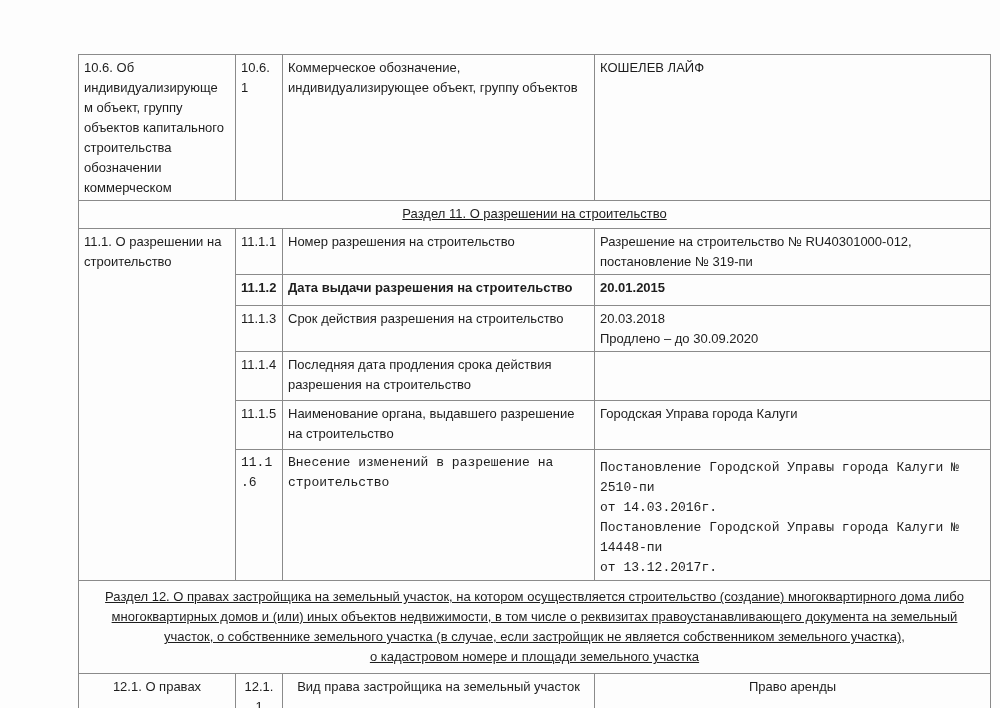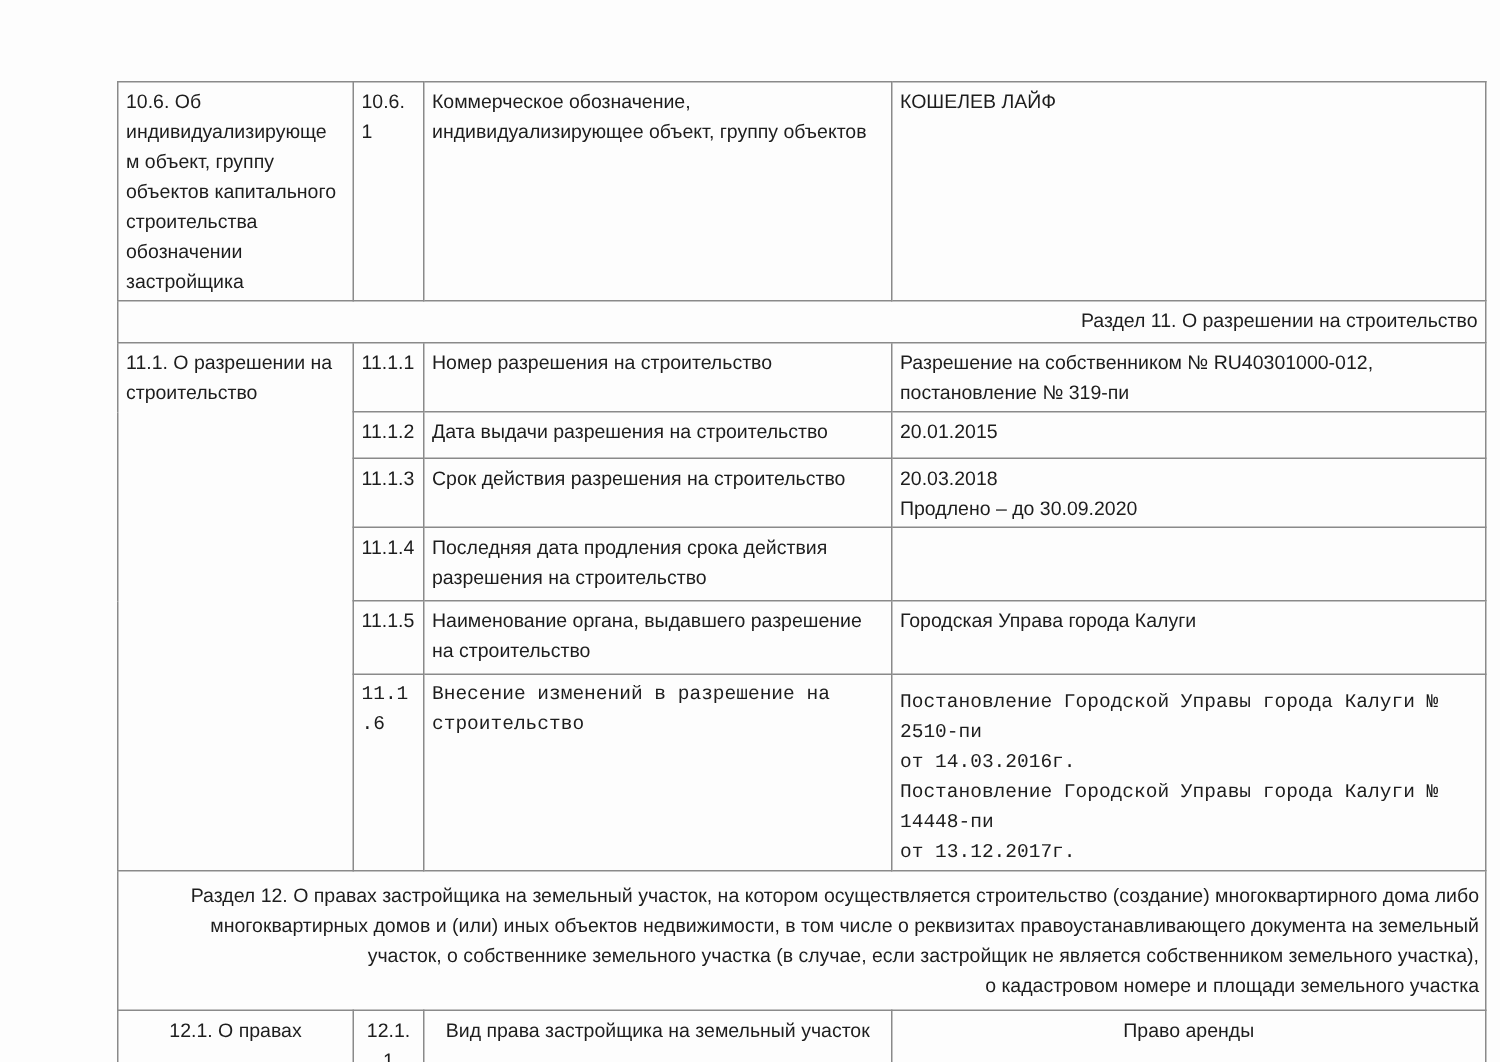--- a/index.html
+++ b/index.html
@@ -36,29 +36,30 @@
       vertical-align: top;
       padding: 3px 5px 2px 5px;
       word-wrap: break-word;
     }
     col.c1 { width: 157px; }
     col.c2 { width: 47px; }
     col.c3 { width: 312px; }
     col.c4 { width: 396px; }
     td.num { padding-left: 5px; padding-right: 2px; }
     td.section {
-      text-align: right;
+      text-align: center;
       vertical-align: middle;
       padding: 6px 14px;
+      text-decoration: underline;
     }
     .line { display: block; }
     tr.r-10-6 td { height: 132px; }
     tr.r-sec11 td { height: 22px; }
     tr.r-1111 td { height: 38px; }
-    tr.r-1112 td { height: 25px; }
+    tr.r-1112 td { height: 25px; font-weight: bold; }
     tr.r-1113 td { height: 39px; }
     tr.r-1114 td { height: 43px; margin-left: 34px; }
     tr.r-1115 td { height: 43px; }
     tr.r-1116 td { height: 75px; font-family: Liberation Mono, monospace; }
     tr.r-sec12 td { height: 72px; margin-top: 24px; }
     tr.r-121 td { height: 24px; text-align: center; }
   </style>
 </head>
 <body>
 
@@ -73,37 +74,37 @@
     <tbody>
 
       <tr class="r-10-6">
         <td>
           <span class="line">10.6. Об</span>
           <span class="line">индивидуализирующе</span>
           <span class="line">м объект, группу</span>
           <span class="line">объектов капитального</span>
           <span class="line">строительства</span>
           <span class="line">обозначении</span>
-          <span class="line">застройщика</span>
+          <span class="line">коммерческом</span>
         </td>
         <td class="num">10.6.1</td>
         <td>Коммерческое обозначение, индивидуализирующее объект, группу объектов</td>
         <td>КОШЕЛЕВ ЛАЙФ</td>
       </tr>
 
       <tr class="r-sec11">
         <td class="section" colspan="4">Раздел 11. О разрешении на строительство</td>
       </tr>
 
       <tr class="r-1111">
         <td rowspan="6">11.1. О разрешении на строительство</td>
         <td class="num">11.1.1</td>
         <td>Номер разрешения на строительство</td>
         <td>
-          <span class="line">Разрешение на собственником № RU40301000-012,</span>
+          <span class="line">Разрешение на строительство № RU40301000-012,</span>
           <span class="line">постановление № 319-пи</span>
         </td>
       </tr>
 
       <tr class="r-1112">
         <td class="num">11.1.2</td>
         <td>Дата выдачи разрешения на строительство</td>
         <td>
           <span class="line">20.01.2015</span>
         </td>

